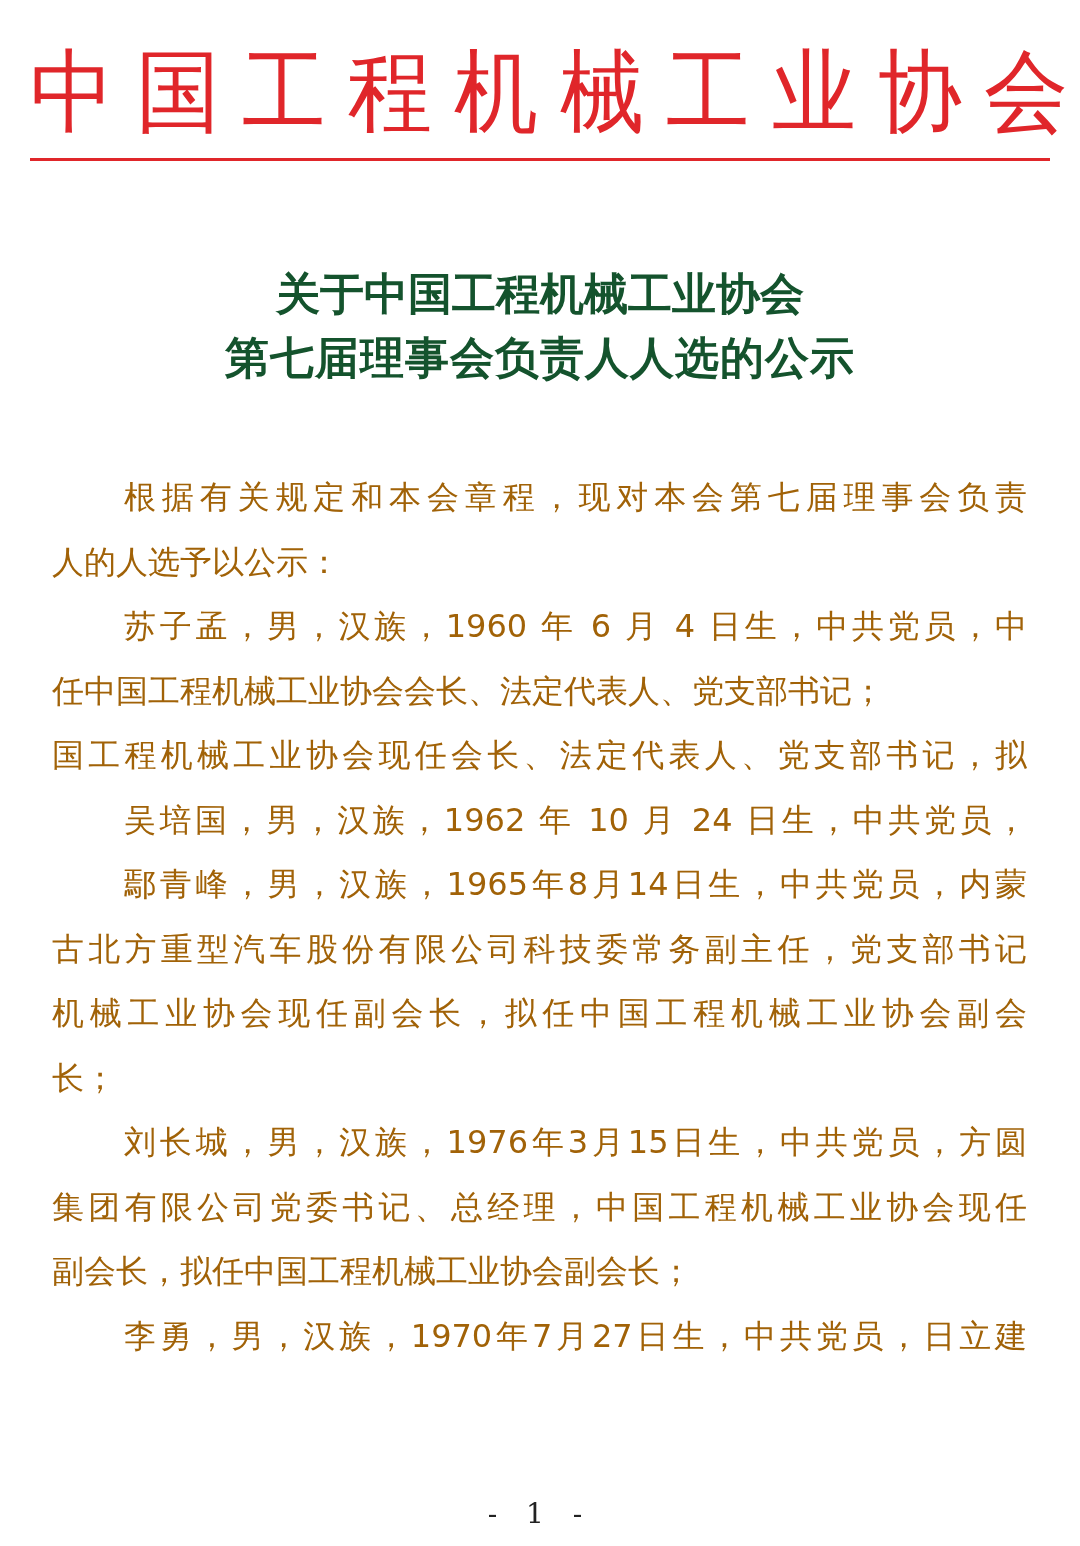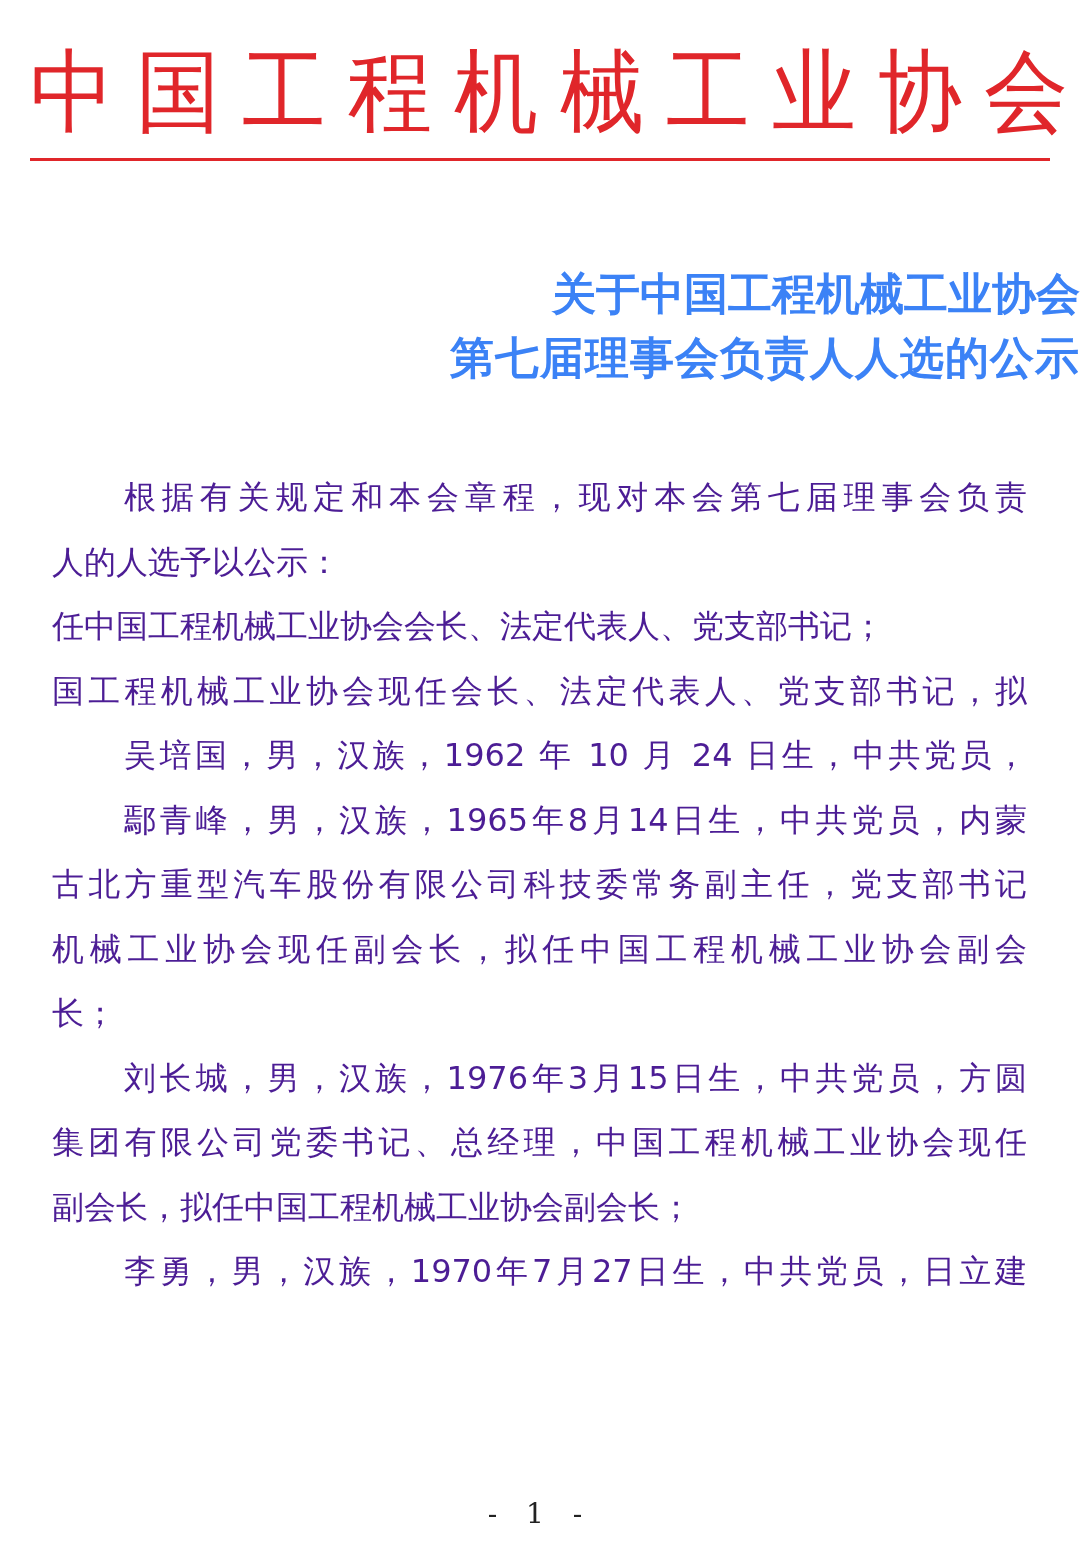--- a/index.html
+++ b/index.html
@@ -42,39 +42,39 @@
       top: 158px;
       width: 1020px;
       height: 3px;
       background: #e0262a;
     }
     .doc-title {
       position: absolute;
       left: 0;
       top: 262px;
       width: 1080px;
-      text-align: right;
+      text-align: center;
       font-family: "DejaVu Serif", "Liberation Serif", serif;
       font-weight: bold;
       font-size: 44px;
       line-height: 64px;
-      color: #3b82f6;
+      color: #14532d;
     }
     .doc-title .line { display: block; white-space: nowrap; }
     .doc-title .line2 { letter-spacing: 1px; }
 
     .body-text {
       position: absolute;
       left: 52px;
       top: 465px;
       width: 975px;
       font-family: "DejaVu Sans", "Liberation Sans", sans-serif;
       font-size: 32px;
       line-height: 64.5px;
-      color: #4c1d95;
+      color: #a16207;
     }
     .para { margin: 0; }
     .para .ln {
       display: block;
       white-space: nowrap;
       text-align: justify;
       text-align-last: justify;
       height: 64.5px;
     }
     .para .ln.first { padding-left: 72px; }
@@ -107,20 +107,21 @@
   </div>
 
   <div class="body-text">
 
     <div class="para">
       <span class="ln first">根据有关规定和本会章程，现对本会第七届理事会负责</span>
       <span class="ln last">人的人选予以公示：</span>
     </div>
 
     <div class="para">
+      <span class="ln first">苏子孟，男，汉族，1960 年 6 月 4 日生，中共党员，中</span>
       <span class="ln last">任中国工程机械工业协会会长、法定代表人、党支部书记；</span>
       <span class="ln">国工程机械工业协会现任会长、法定代表人、党支部书记，拟</span>
     </div>
 
     <div class="para">
       <span class="ln first">吴培国，男，汉族，1962 年 10 月 24 日生，中共党员，</span>
     </div>
 
     <div class="para">
       <span class="ln first">鄢青峰，男，汉族，1965年8月14日生，中共党员，内蒙</span>

